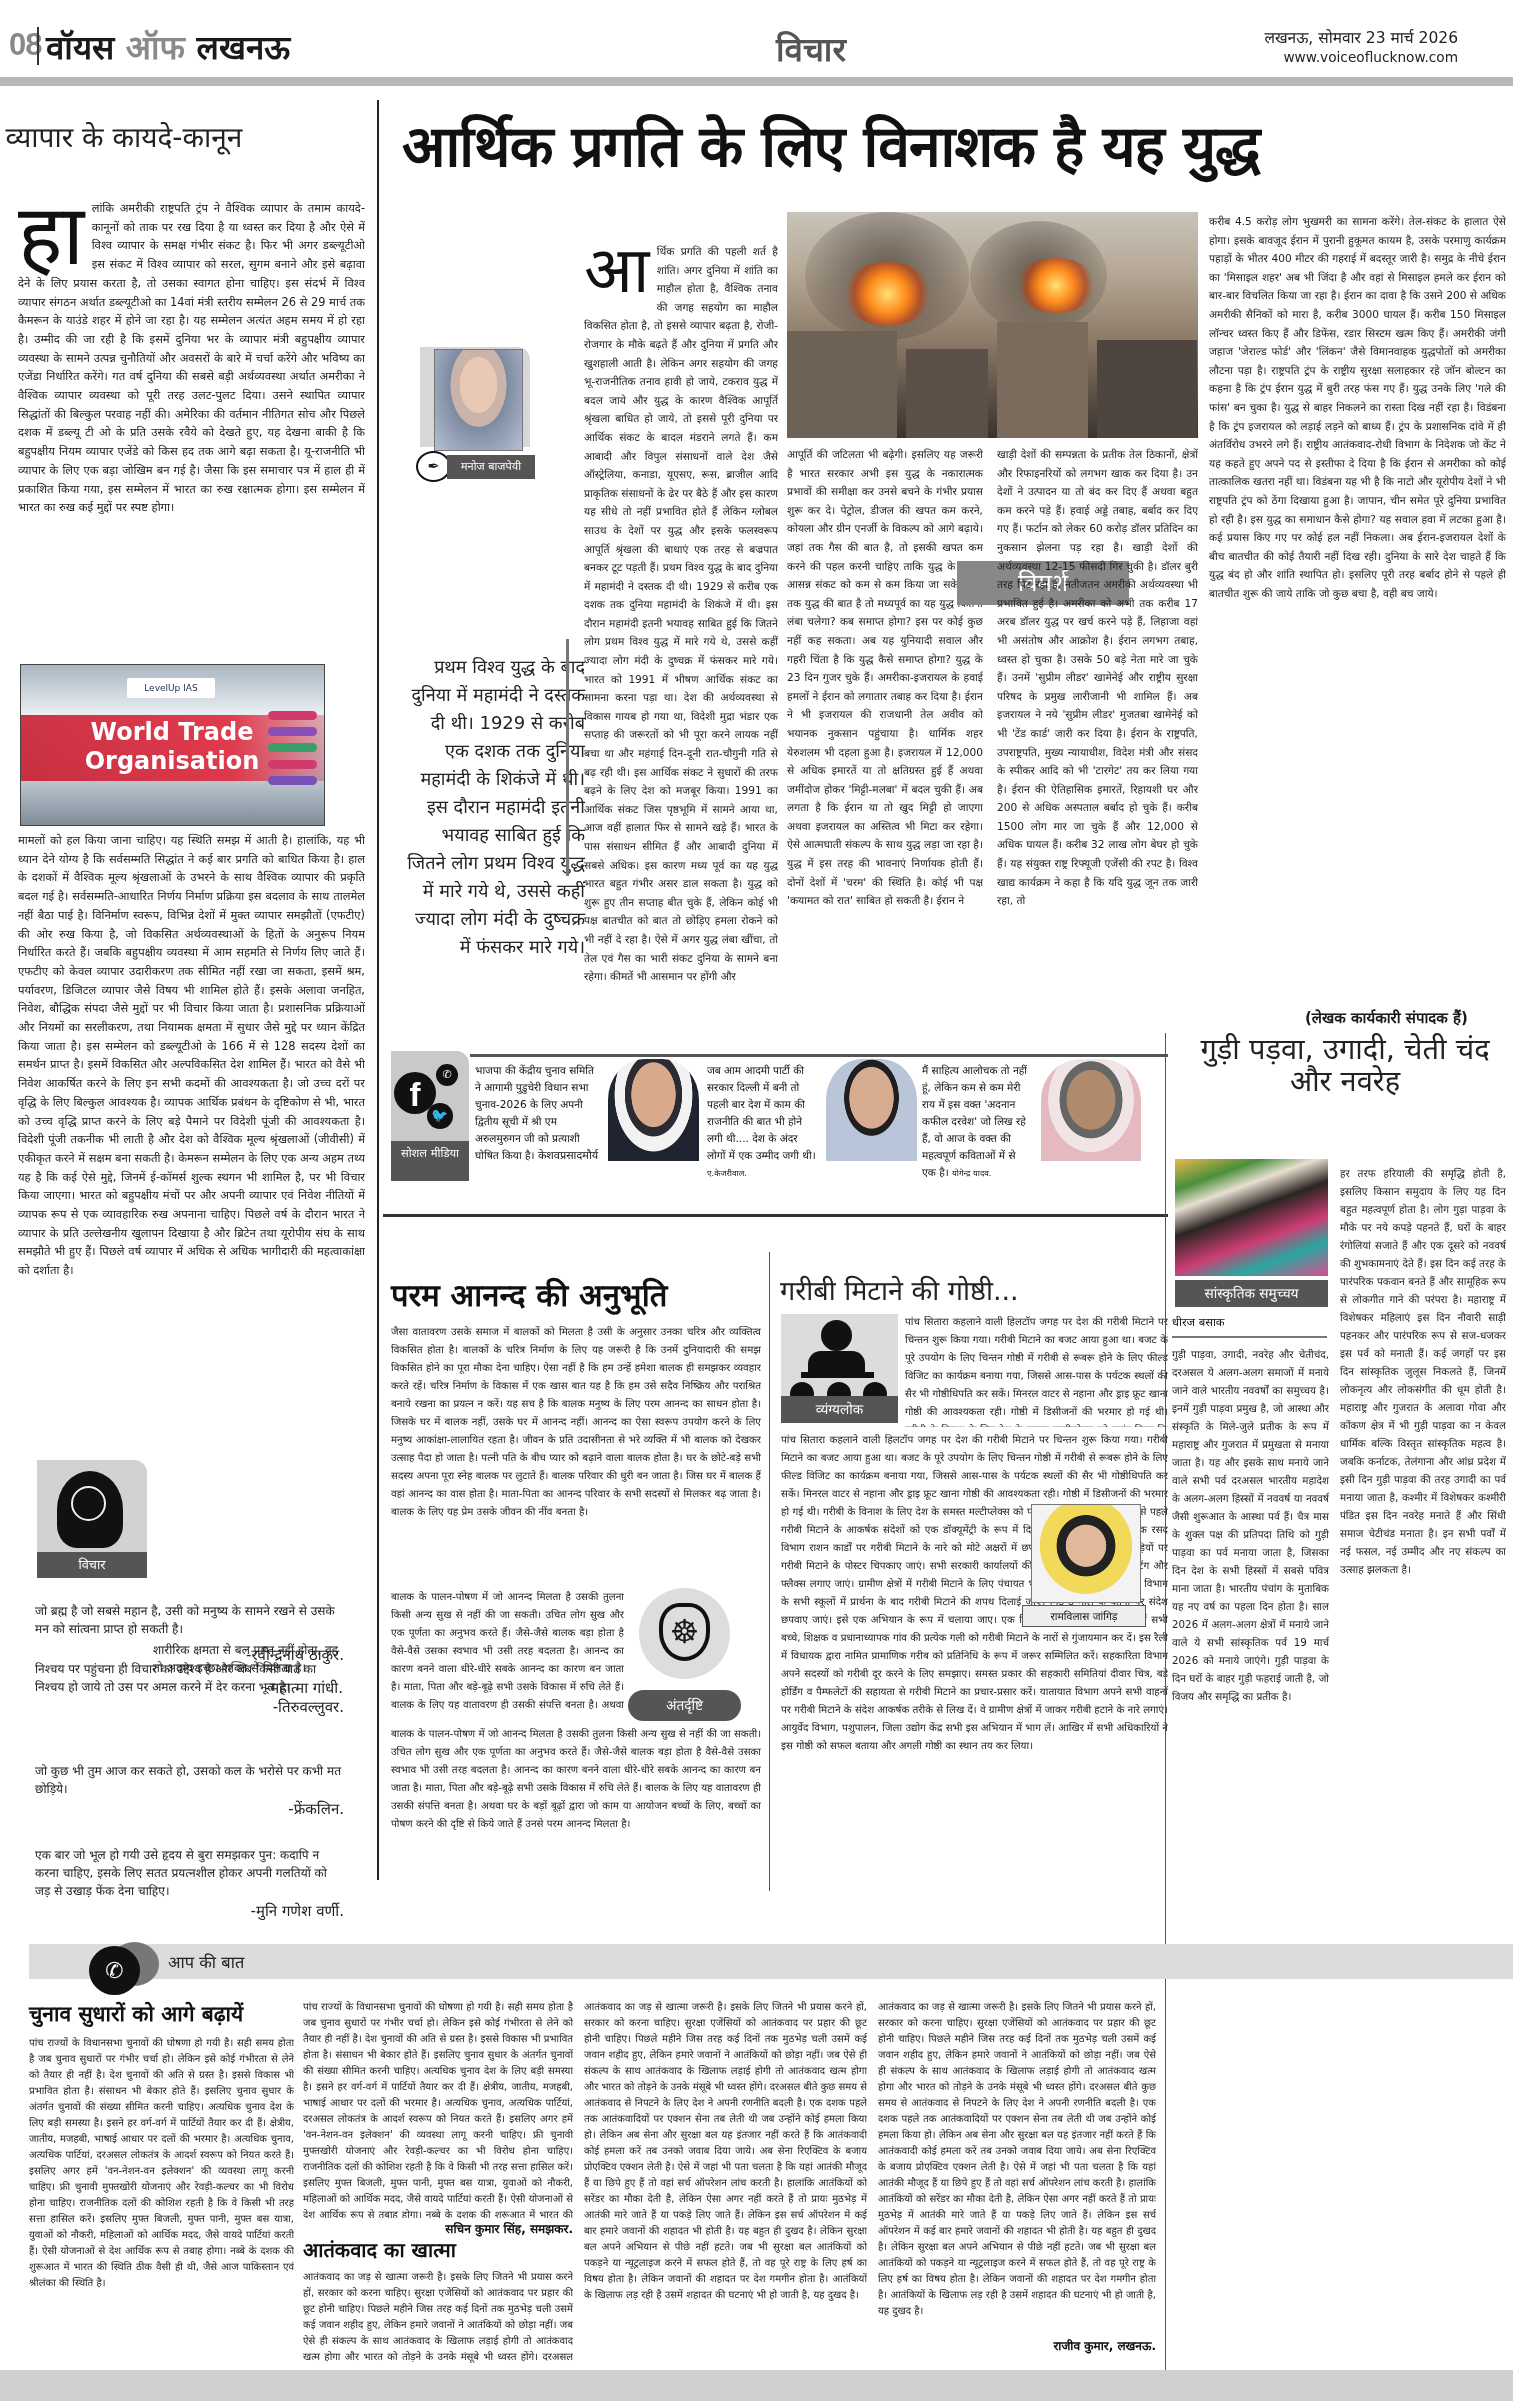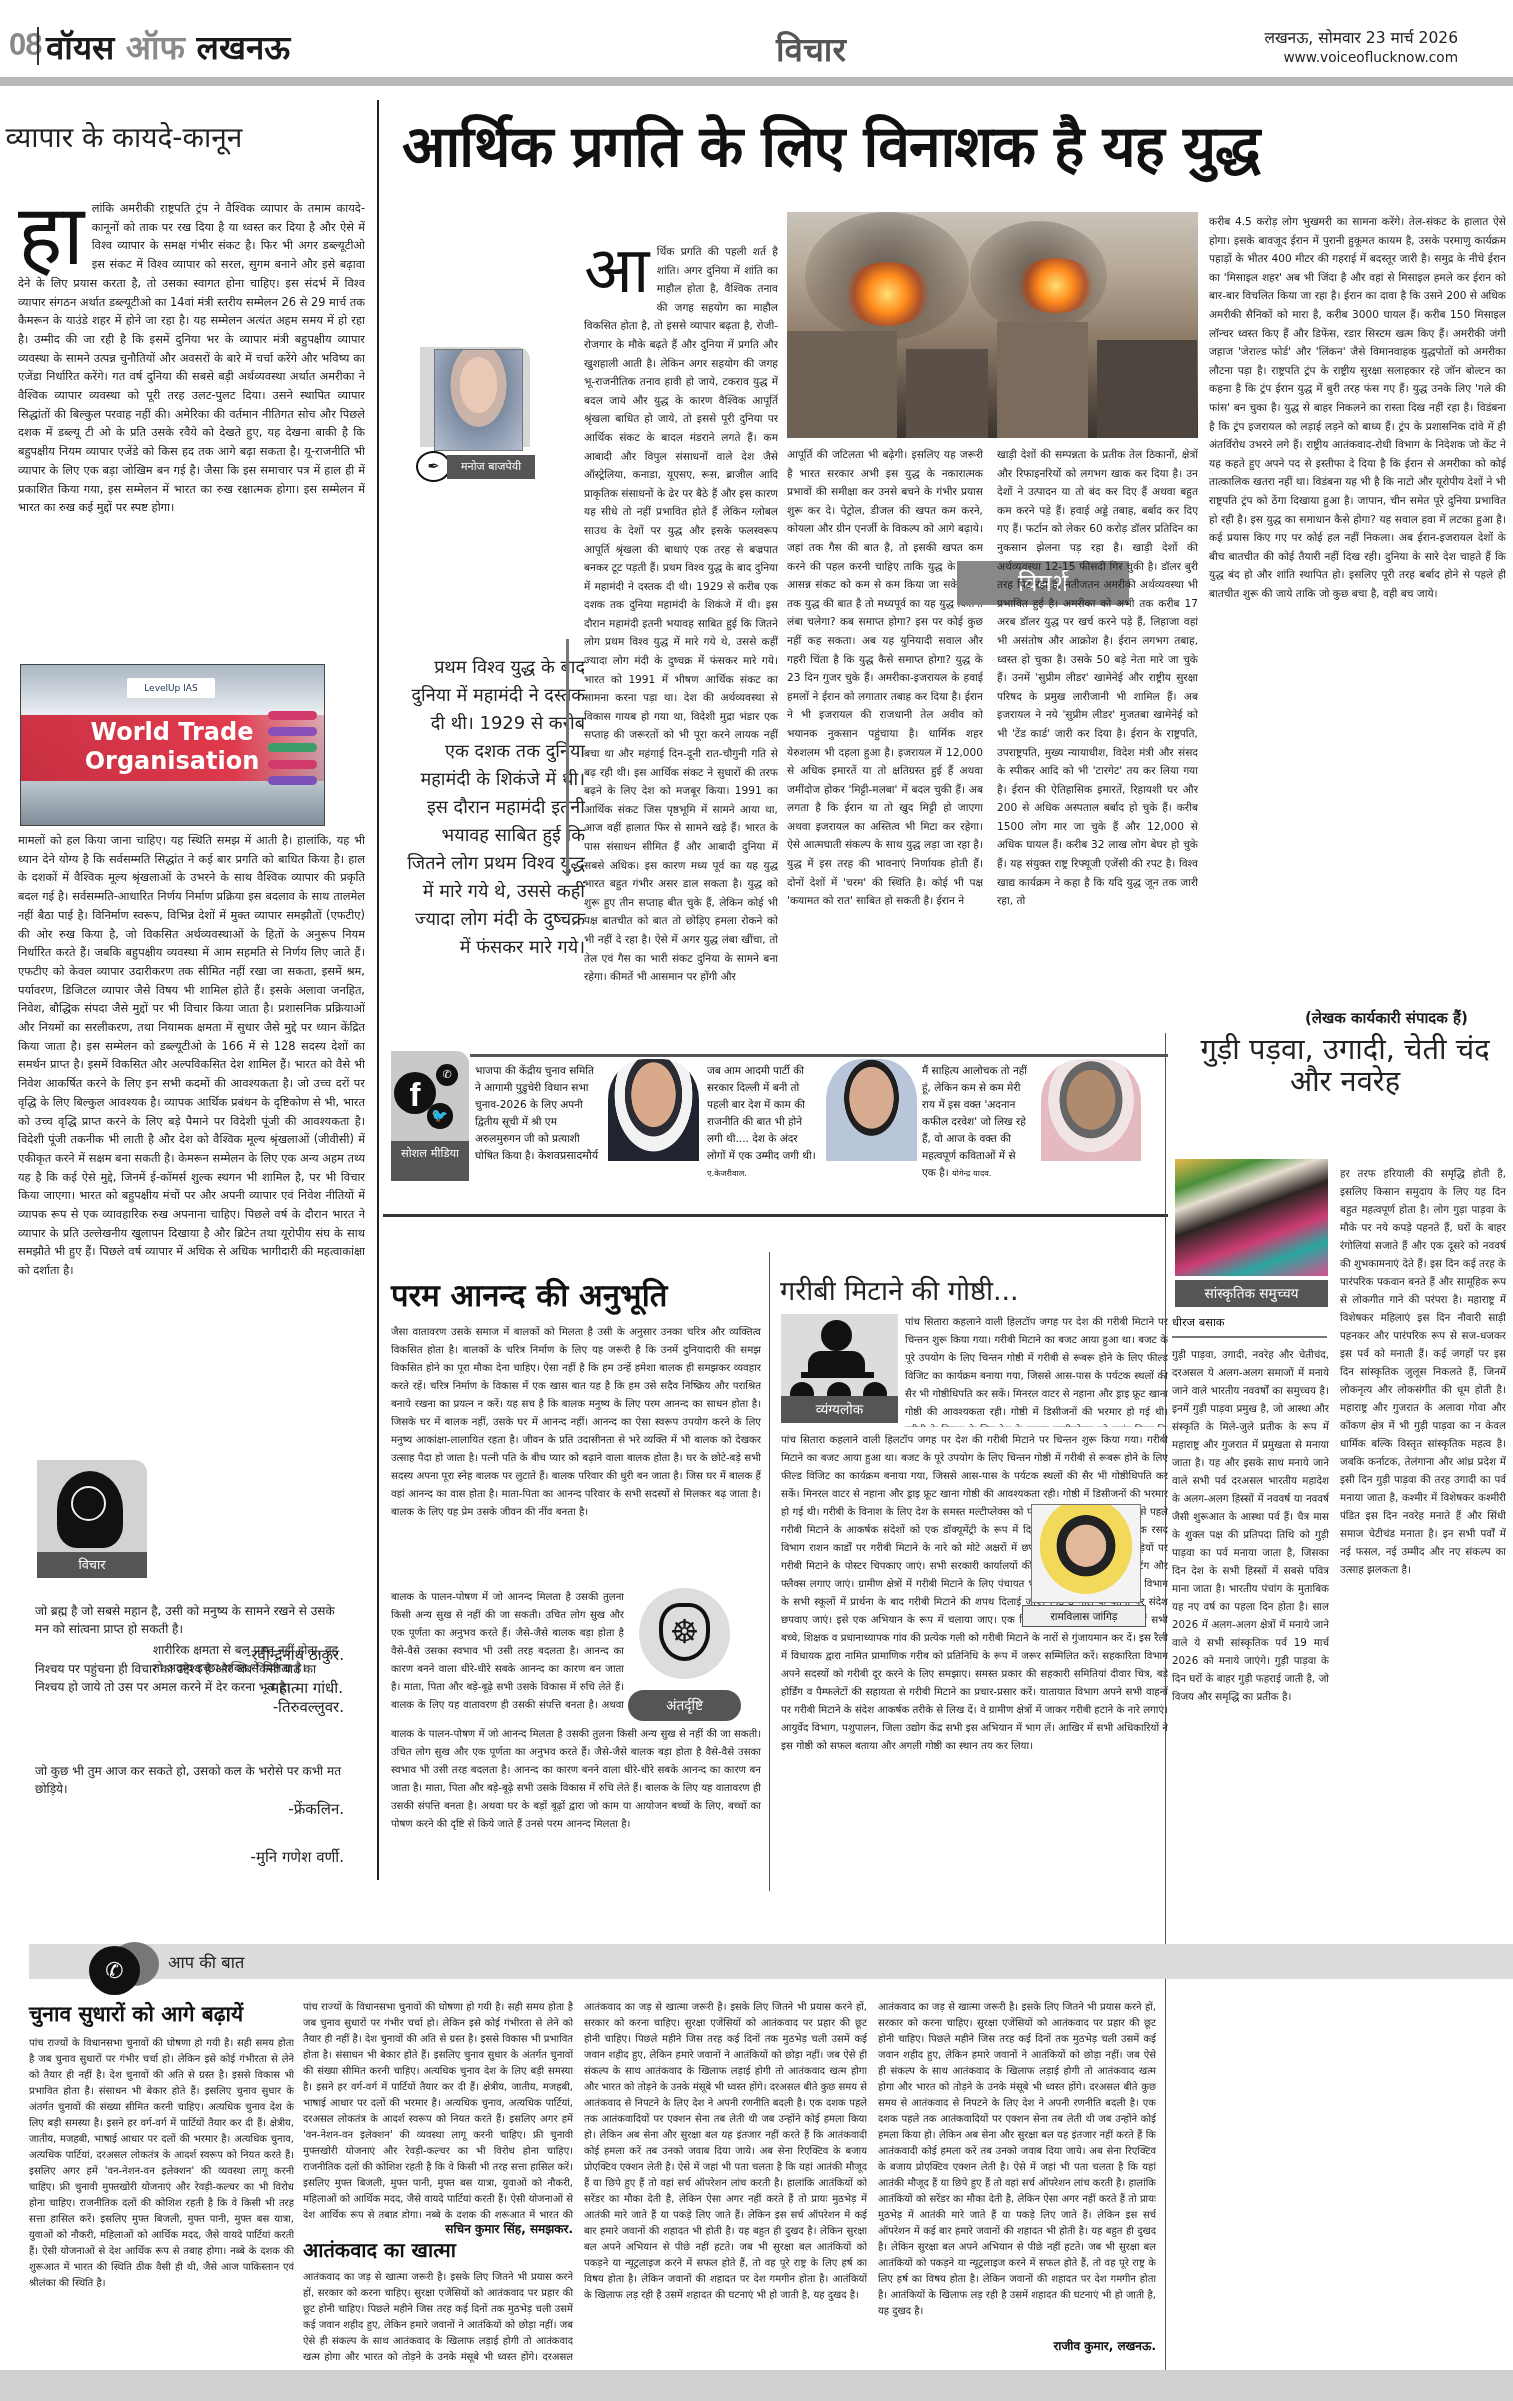--- a/index.html
+++ b/index.html
@@ -157,20 +157,21 @@
 </div>
 <div class="abs" style="left:35px; top:1660px; width:309px;">
   <div class="quote-t">निश्चय पर पहुंचना ही विचार का उद्देश्य है और जब किसी बात का निश्चय हो जाये तो उस पर अमल करने में देर करना भूल है।</div>
   <div class="quote-a">-तिरुवल्लुवर.</div>
 </div>
 <div class="abs" style="left:35px; top:1762px; width:309px;">
   <div class="quote-t">जो कुछ भी तुम आज कर सकते हो, उसको कल के भरोसे पर कभी मत छोड़िये।</div>
   <div class="quote-a">-फ्रेंकलिन.</div>
 </div>
 <div class="abs" style="left:35px; top:1846px; width:309px;">
+  <div class="quote-t">एक बार जो भूल हो गयी उसे हृदय से बुरा समझकर पुन: कदापि न करना चाहिए, इसके लिए सतत प्रयत्नशील होकर अपनी गलतियों को जड़ से उखाड़ फेंक देना चाहिए।</div>
   <div class="quote-a">-मुनि गणेश वर्णी.</div>
 </div>
 
 <div class="abs main-head">आर्थिक प्रगति के लिए विनाशक है यह युद्ध</div>
 
 <div class="abs author-box"></div>
 <div class="abs author-photo"></div>
 <div class="abs author-pen">✒</div>
 <div class="abs author-name">मनोज बाजपेयी</div>
 

